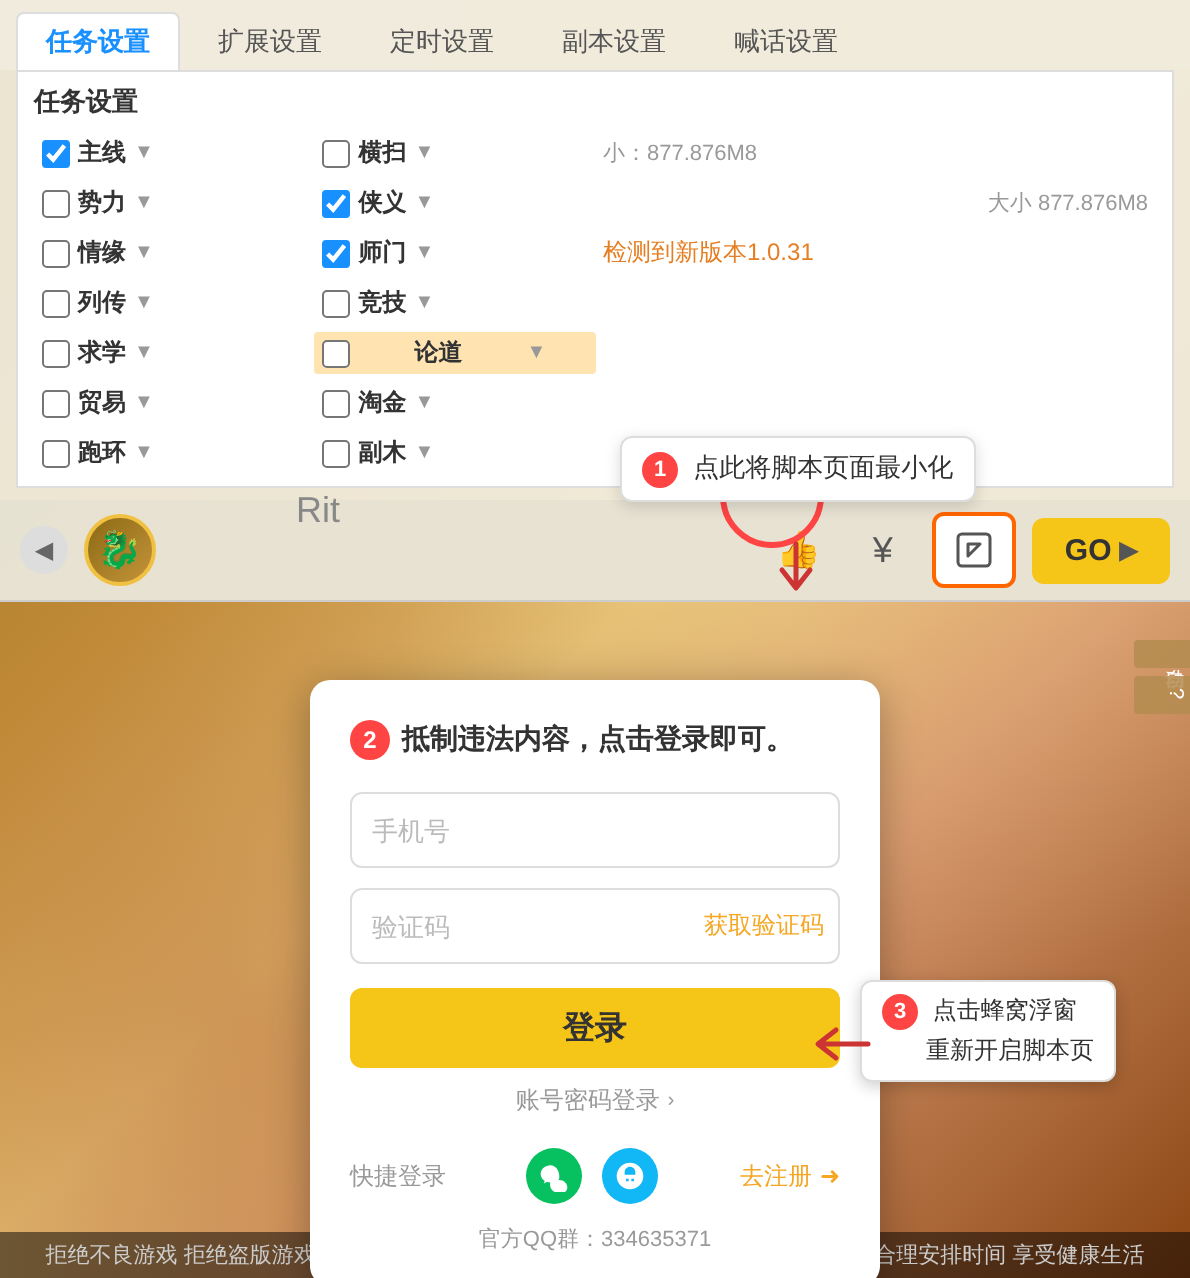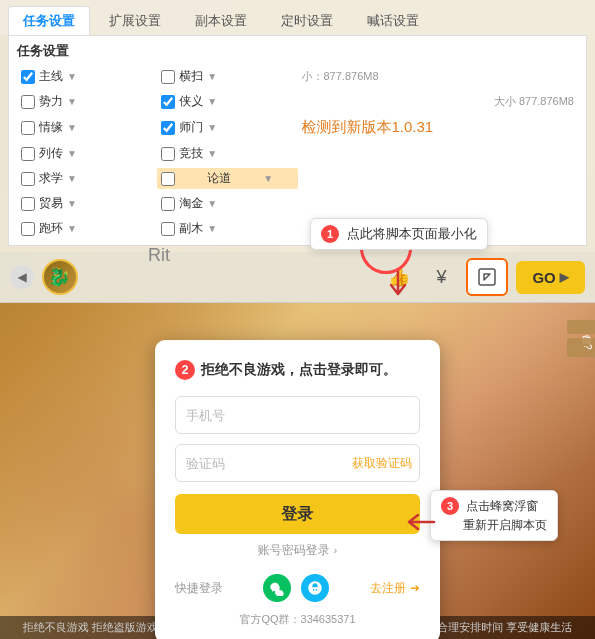--- a/index.html
+++ b/index.html
@@ -96,20 +96,21 @@
     .task-item input[type="checkbox"] {
       width: 14px;
       height: 14px;
       accent-color: #1890ff;
       cursor: pointer;
     }
 
     .task-item .task-label {
       font-size: 12px;
       color: #333;
+      font-weight: bold;
     }
 
     .task-item .arrow {
       color: #999;
       font-size: 10px;
     }
 
     
     .bottom-toolbar {
       display: flex;
@@ -472,22 +473,22 @@
 </head>
 <body>
 
 <div class="game-bg"></div>
 
 <div class="top-panel">
 
   <div class="tab-bar">
     <div class="tab active">任务设置</div>
     <div class="tab">扩展设置</div>
+    <div class="tab">定时设置</div>
     <div class="tab">副本设置</div>
-    <div class="tab">定时设置</div>
     <div class="tab">喊话设置</div>
   </div>
 
   <div class="task-panel">
     <div class="task-panel-title">任务设置</div>
     <div class="task-grid">
 
       <div class="task-item">
         <input type="checkbox" checked="" style="">
         <span class="task-label">主线</span>
@@ -519,21 +520,21 @@
       <div class="task-item">
         <input type="checkbox" style="">
         <span class="task-label">情缘</span>
         <span class="arrow">▼</span>
       </div>
       <div class="task-item">
         <input type="checkbox" checked="" style="">
         <span class="task-label">师门</span>
         <span class="arrow">▼</span>
       </div>
-      <div class="task-item" style="grid-column: 3/5; color:#e67e22; font-size:15px;">
+      <div class="task-item" style="grid-column: 3/5; color:#e67e22; font-size:12px;">
         <span>检测到新版本1.0.31</span>
       </div>
 
       <div class="task-item">
         <input type="checkbox" style="">
         <span class="task-label">列传</span>
         <span class="arrow">▼</span>
       </div>
       <div class="task-item">
         <input type="checkbox" style="">
@@ -607,21 +608,21 @@
 
 <div class="circle-indicator"></div>
 
 <svg class="arrow-down" width="30" height="30" viewBox="0 0 30 30">
   <path d="M15 2 L15 22 M8 15 L15 24 L22 15" stroke="#cc3333" stroke-width="2.5" fill="none" stroke-linecap="round" stroke-linejoin="round"></path>
 </svg>
 
 <div class="login-modal">
   <div class="login-header">
     <span class="login-step-num">2</span>
-    <span class="login-header-text">拒绝不良游戏，点击登录即可。</span>
+    <span class="login-header-text">抵制违法内容，点击登录即可。</span>
   </div>
 
   <input type="text" class="login-input" placeholder="手机号" style="">
 
   <div class="input-with-btn">
     <input type="text" class="login-input" placeholder="验证码" style="">
     <button class="get-code-btn">获取验证码</button>
   </div>
 
   <button class="login-btn">登录</button>

